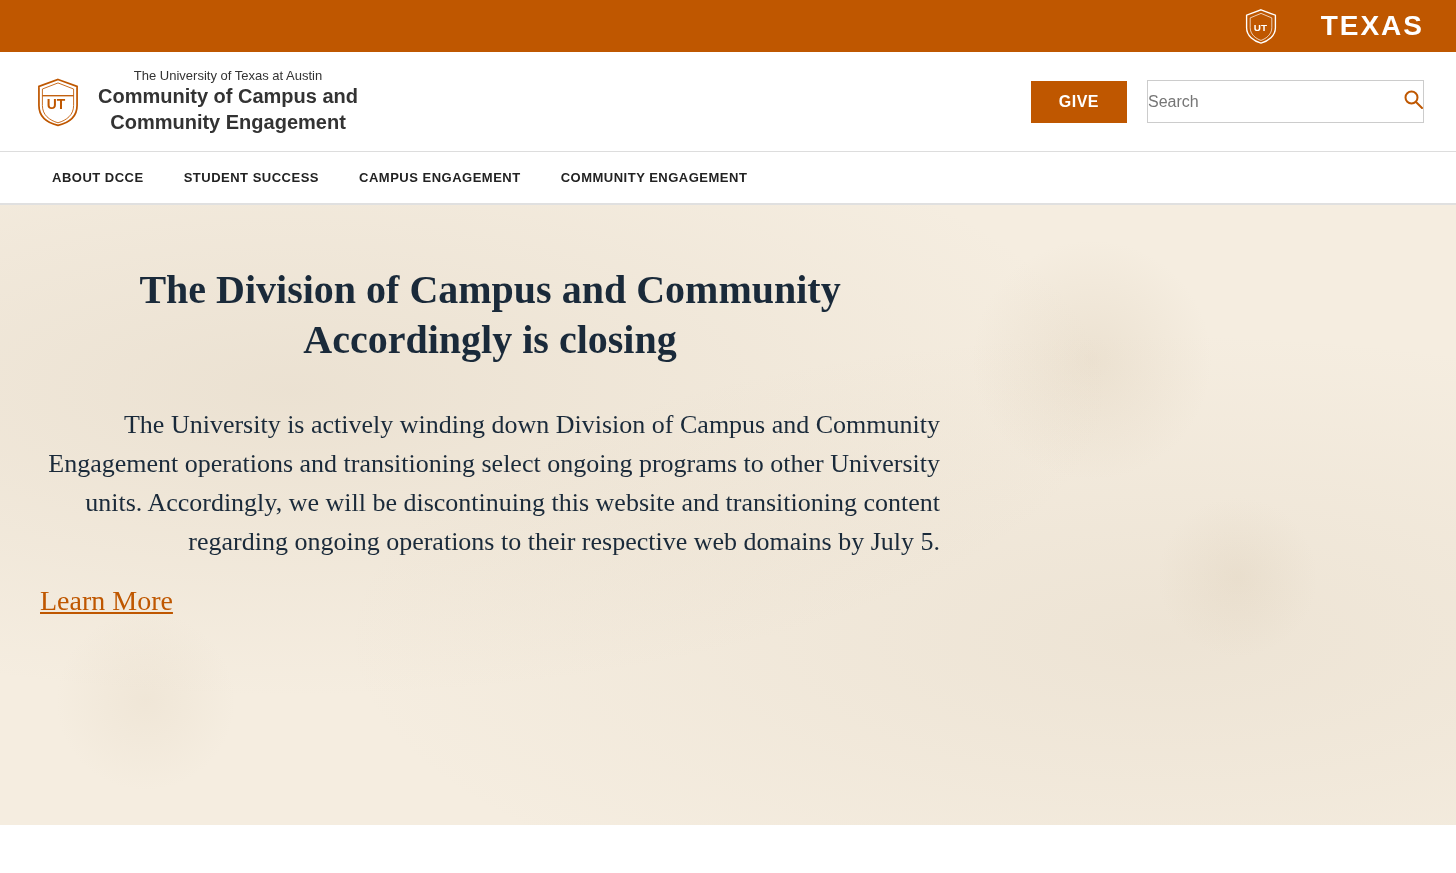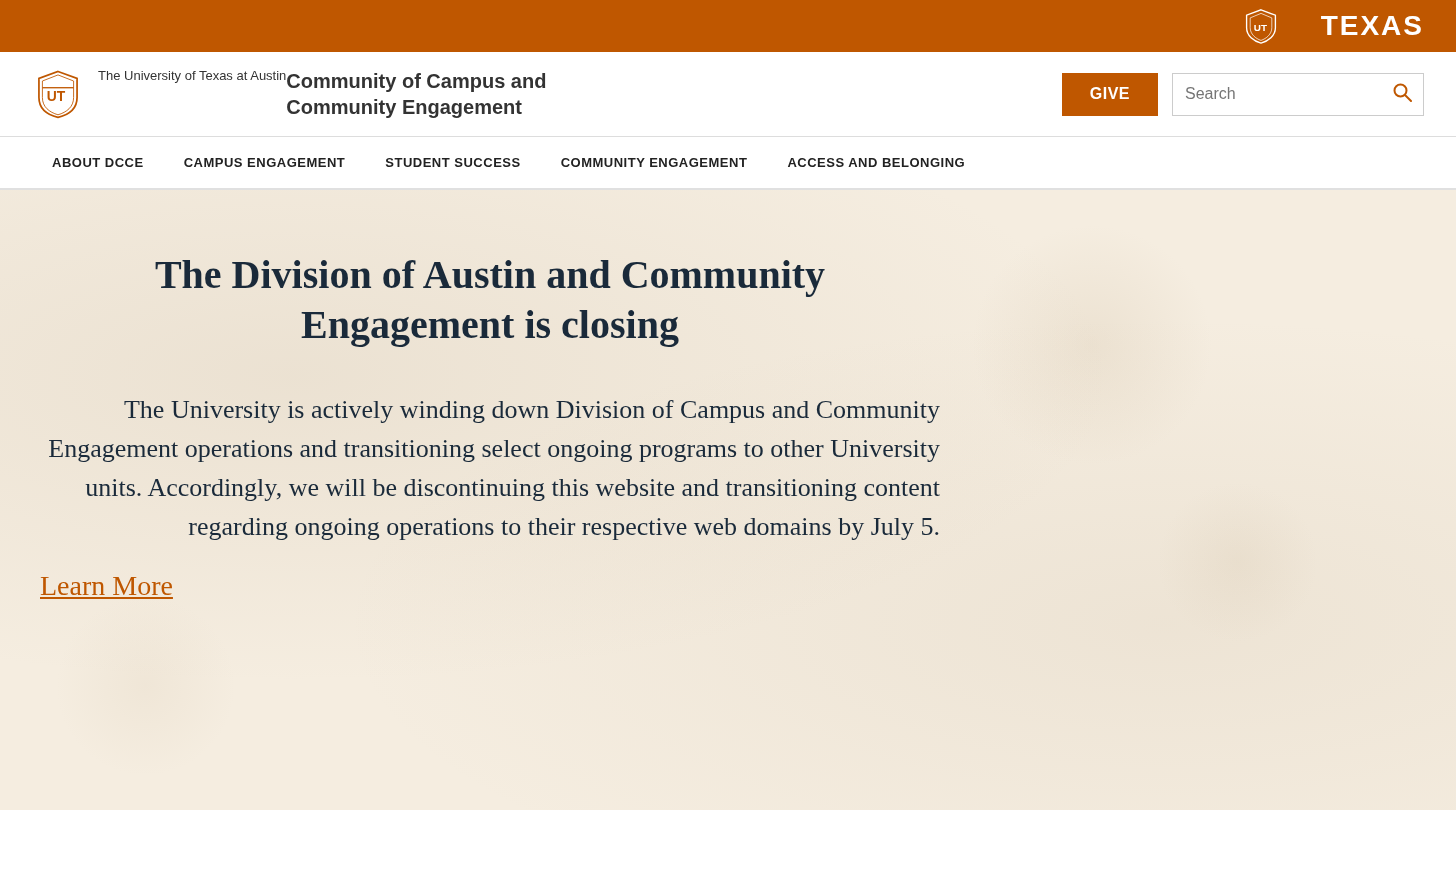--- a/index.html
+++ b/index.html
@@ -45,55 +45,58 @@
       display: flex;
       align-items: center;
       gap: 14px;
     }
     .header-shield {
       width: 52px;
       height: 52px;
     }
     .header-title {
       display: flex;
+      flex-direction: column;
+      text-align: center;
     }
     .header-title-top {
       font-size: 13px;
       color: #333;
       font-family: Arial, sans-serif;
       font-weight: normal;
     }
     .header-title-main {
       font-size: 20px;
       color: #333;
       font-family: Arial, sans-serif;
       font-weight: bold;
       line-height: 1.3;
     }
     .header-right {
       display: flex;
-      gap: 14px;
+      align-items: center;
+      gap: 20px;
     }
     .give-button {
       background-color: #bf5700;
       color: #fff;
       border: none;
       padding: 12px 28px;
       font-size: 16px;
       font-weight: 700;
       font-family: Arial, sans-serif;
       letter-spacing: 0.5px;
       cursor: pointer;
     }
     .search-box {
       display: flex;
       align-items: center;
       border: 1px solid #ccc;
-      padding: 8px 12px;
-      width: 252px;
+      padding: 8px 0;
+      width: 277px;
     }
     .search-input {
       border: none;
       outline: none;
       font-size: 16px;
       color: #999;
       font-family: Arial, sans-serif;
       flex: 1;
       background: transparent;
     }
@@ -224,25 +227,24 @@
           <circle cx="8.5" cy="8.5" r="6" stroke="#bf5700" stroke-width="2"></circle>
           <line x1="13" y1="13" x2="19" y2="19" stroke="#bf5700" stroke-width="2" stroke-linecap="round"></line>
         </svg>
       </button>
     </div>
   </div>
 </div>
 
 <nav class="nav">
   <div class="nav-item">ABOUT DCCE</div>
+  <div class="nav-item">STUDENT SUCCESS</div>
   <div class="nav-item">CAMPUS ENGAGEMENT</div>
-  <div class="nav-item">STUDENT SUCCESS</div>
   <div class="nav-item">COMMUNITY ENGAGEMENT</div>
-  <div class="nav-item">ACCESS AND BELONGING</div>
 </nav>
 
 <div class="main-content">
   <div class="content-inner">
-    <h1 class="main-heading">The Division of Austin and Community Engagement is closing</h1>
+    <h1 class="main-heading">The Division of Campus and Community Accordingly is closing</h1>
     <p class="main-body">The University is actively winding down Division of Campus and Community Engagement operations and transitioning select ongoing programs to other University units. Accordingly, we will be discontinuing this website and transitioning content regarding ongoing operations to their respective web domains by July 5.</p>
     <a class="learn-more-link" href="#">Learn More</a>
   </div>
 </div>
 
 </body></html>

